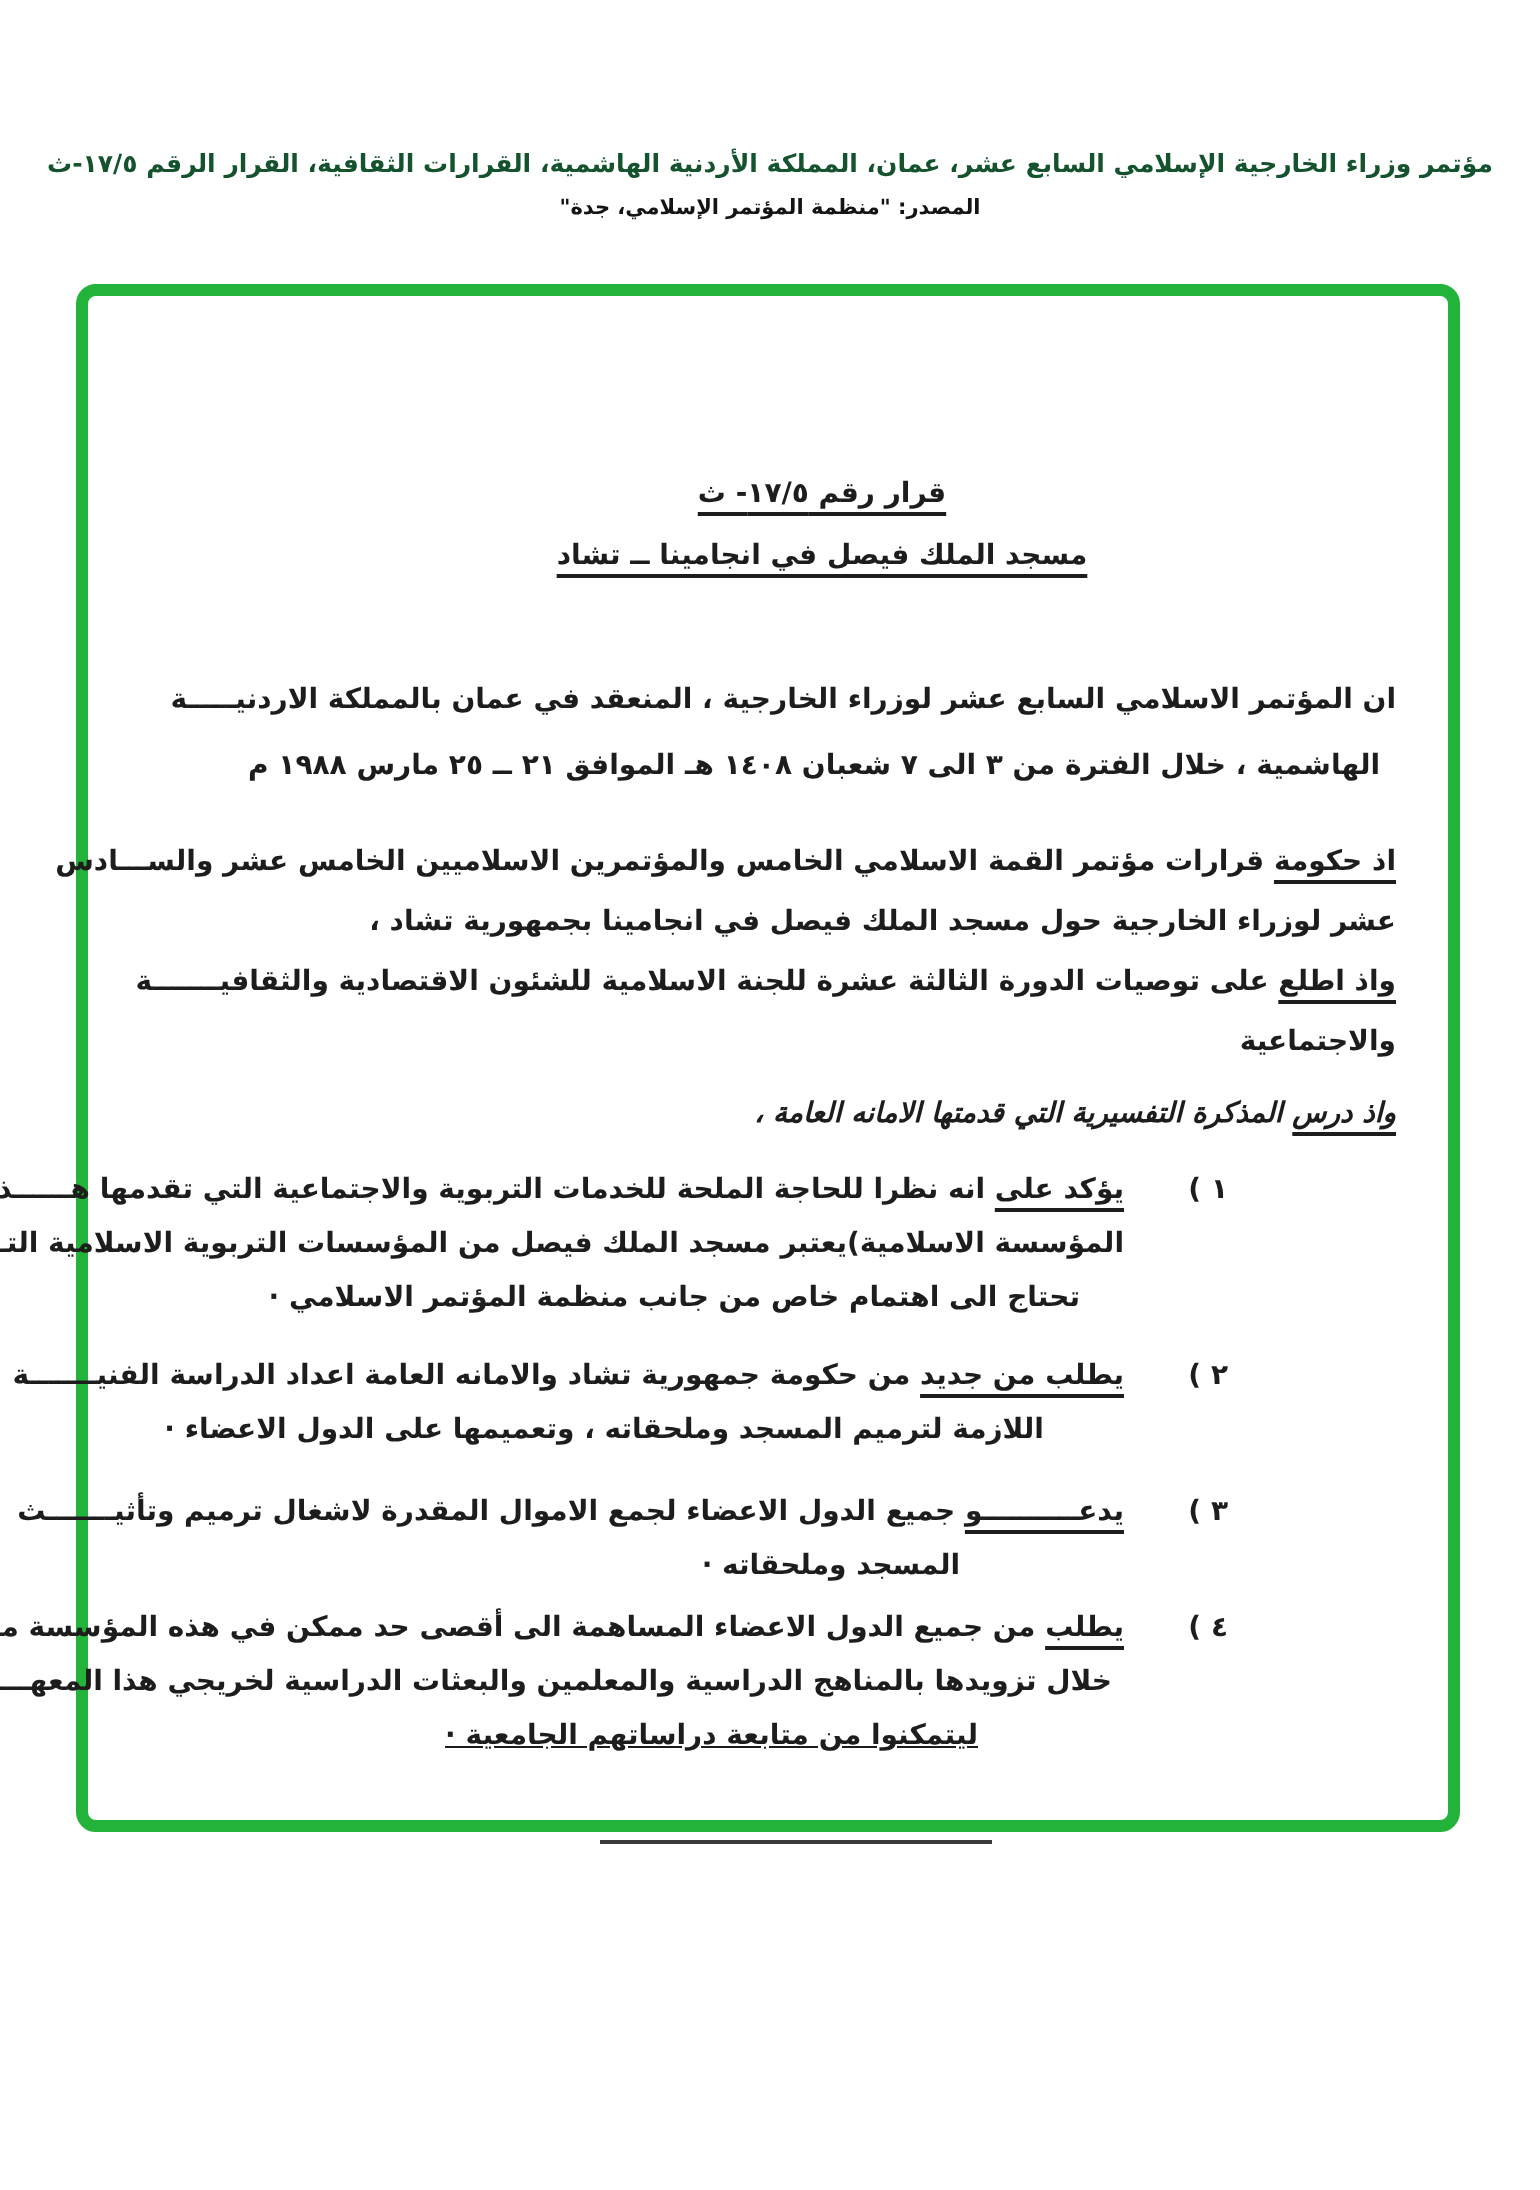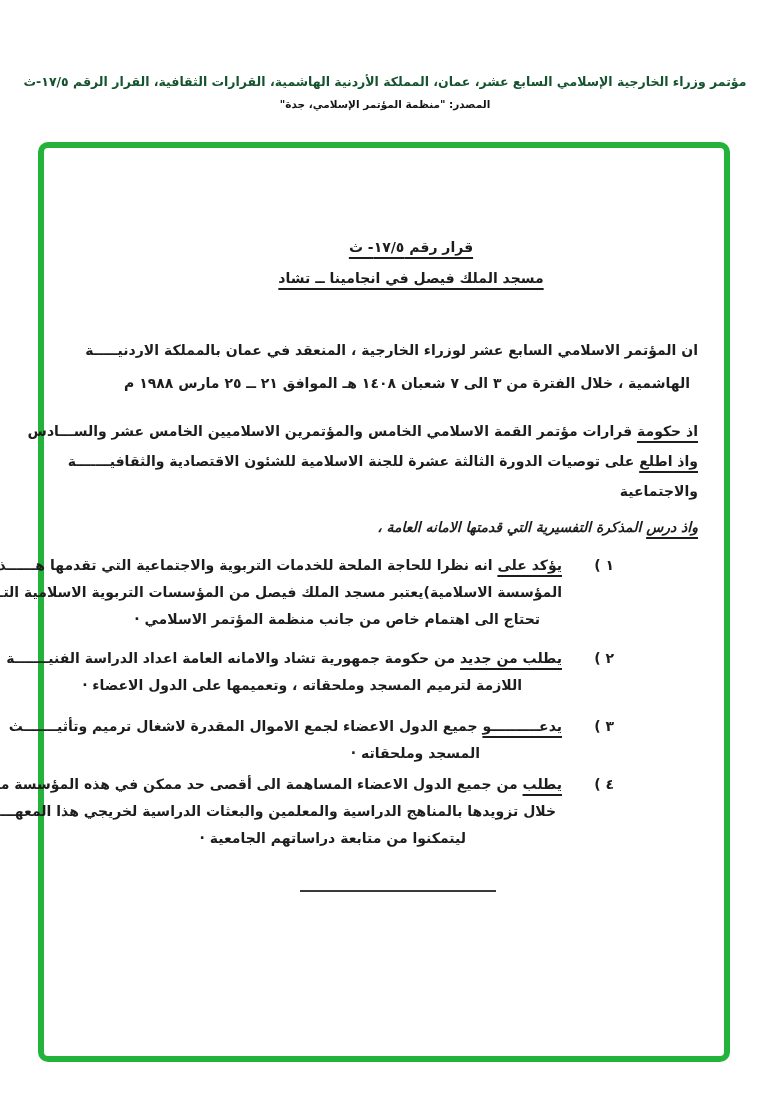--- a/index.html
+++ b/index.html
@@ -7,21 +7,21 @@
     width:770px;height:1095px;background:#ffffff;position:relative;overflow:hidden;
     font-family:"DejaVu Sans", sans-serif;color:#1c1c1c;
   }
   
   .page-header{position:absolute;top:74px;left:0;width:770px;text-align:center;direction:rtl;}
   .hdr1{font-size:12.5px;font-weight:bold;letter-spacing:0;color:#14532d;white-space:nowrap;}
   .hdr2{font-size:10.5px;font-weight:bold;margin-top:9px;color:#141414;}
 
   
   .doc-box{
-    position:absolute;left:38px;top:142px;width:692px;height:920px;
+    position:absolute;left:38px;top:142px;width:692px;height:774px;
     box-sizing:border-box;border:6px solid #23b33a;border-radius:10px;background:#ffffff;
   }
 
   .content{
     position:absolute;top:0;left:0;right:0;direction:rtl;text-align:right;
     padding:0 26px 0 34px;font-weight:bold;font-size:14px;color:#1d1d1d;
   }
   .ln{white-space:nowrap;}
   .u{text-decoration:underline;text-underline-offset:5px;text-decoration-thickness:1.5px;}
   .u:empty{display:none;}
@@ -44,21 +44,21 @@
   .item .itext{flex:1;min-width:0;}
   .item .ln{line-height:27px;}
   .i1{margin-top:10px;}
   .i1 .l3{margin-right:22px;}
   .i2{margin-top:12px;}
   .i2 .l2{margin-right:40px;}
   .i3{margin-top:14px;}
   .i3 .l2{margin-right:82px;}
   .i4{margin-top:4px;}
   .i4 .l2{margin-right:6px;}
-  .i4 .l3{margin-right:96px;}
+  .i4 .l3{margin-right:73px;text-decoration:underline;}
 
   .divider{width:196px;height:0;border-top:2px solid #3a3a3a;margin:38px auto 0 auto;transform:translateX(10px);}
 </style>
 </head>
 <body>
 
 <div class="page-header">
   <div class="hdr1">مؤتمر وزراء الخارجية الإسلامي السابع عشر، عمان، المملكة الأردنية الهاشمية، القرارات الثقافية، القرار الرقم ١٧/٥-ث</div>
   <div class="hdr2">المصدر:  "منظمة المؤتمر الإسلامي، جدة"</div>
 </div>
@@ -71,20 +71,21 @@
       <div class="ln"><span class="u">مسجد الملك فيصل في انجامينا   ــ   تشاد</span></div>
     </div>
 
     <div class="para p1">
       <div class="ln l1"><span>ان المؤتمر الاسلامي السابع عشر لوزراء الخارجية ،   المنعقد في عمان بالمملكة الاردنيـــــة</span></div>
       <div class="ln l2"><span>الهاشمية ،   خلال الفترة من ٣ الى ٧ شعبان ١٤٠٨ هـ   الموافق ٢١ ــ ٢٥ مارس ١٩٨٨ م</span></div>
     </div>
 
     <div class="para p2">
       <div class="ln l1"><span class="u">اذ حكومة</span><span> قرارات مؤتمر القمة الاسلامي الخامس والمؤتمرين الاسلاميين الخامس عشر والســـادس</span></div>
+      <div class="ln l2"><span>عشر لوزراء الخارجية حول مسجد الملك فيصل في انجامينا بجمهورية تشاد ،</span></div>
     </div>
 
     <div class="para p3">
       <div class="ln l1"><span class="u">واذ اطلع</span><span> على توصيات الدورة الثالثة عشرة للجنة الاسلامية للشئون الاقتصادية والثقافيـــــــة</span></div>
       <div class="ln l2"><span>والاجتماعية</span></div>
     </div>
 
     <div class="para p4 ln">
       <span class="u">واذ درس</span><span> المذكرة التفسيرية التي قدمتها الامانه العامة ،</span>
     </div>

